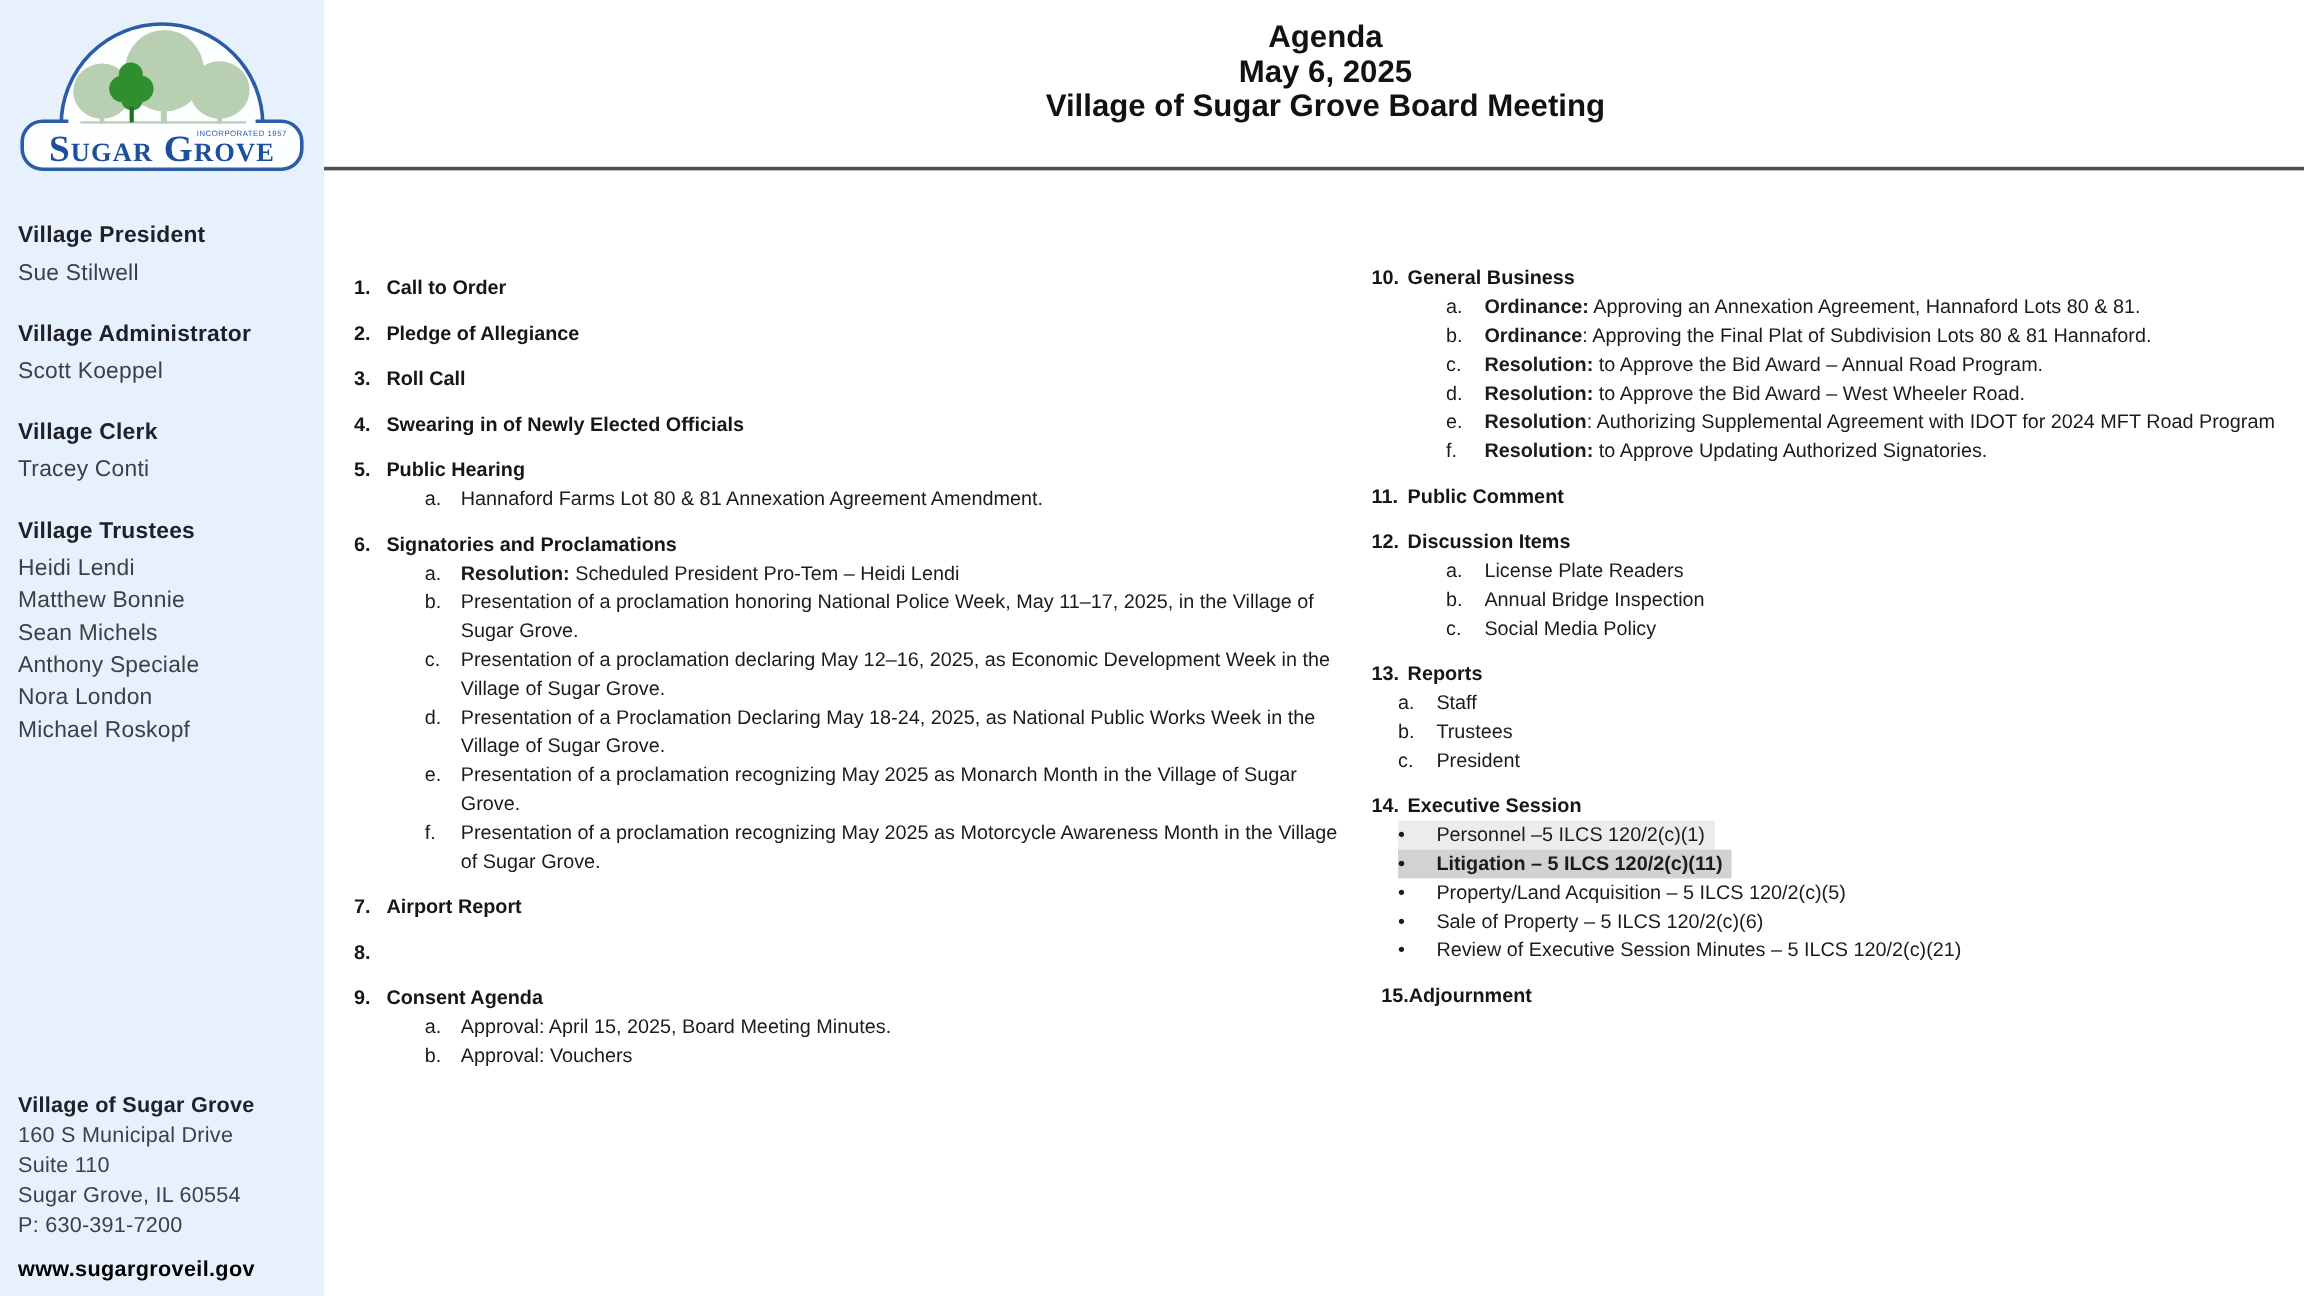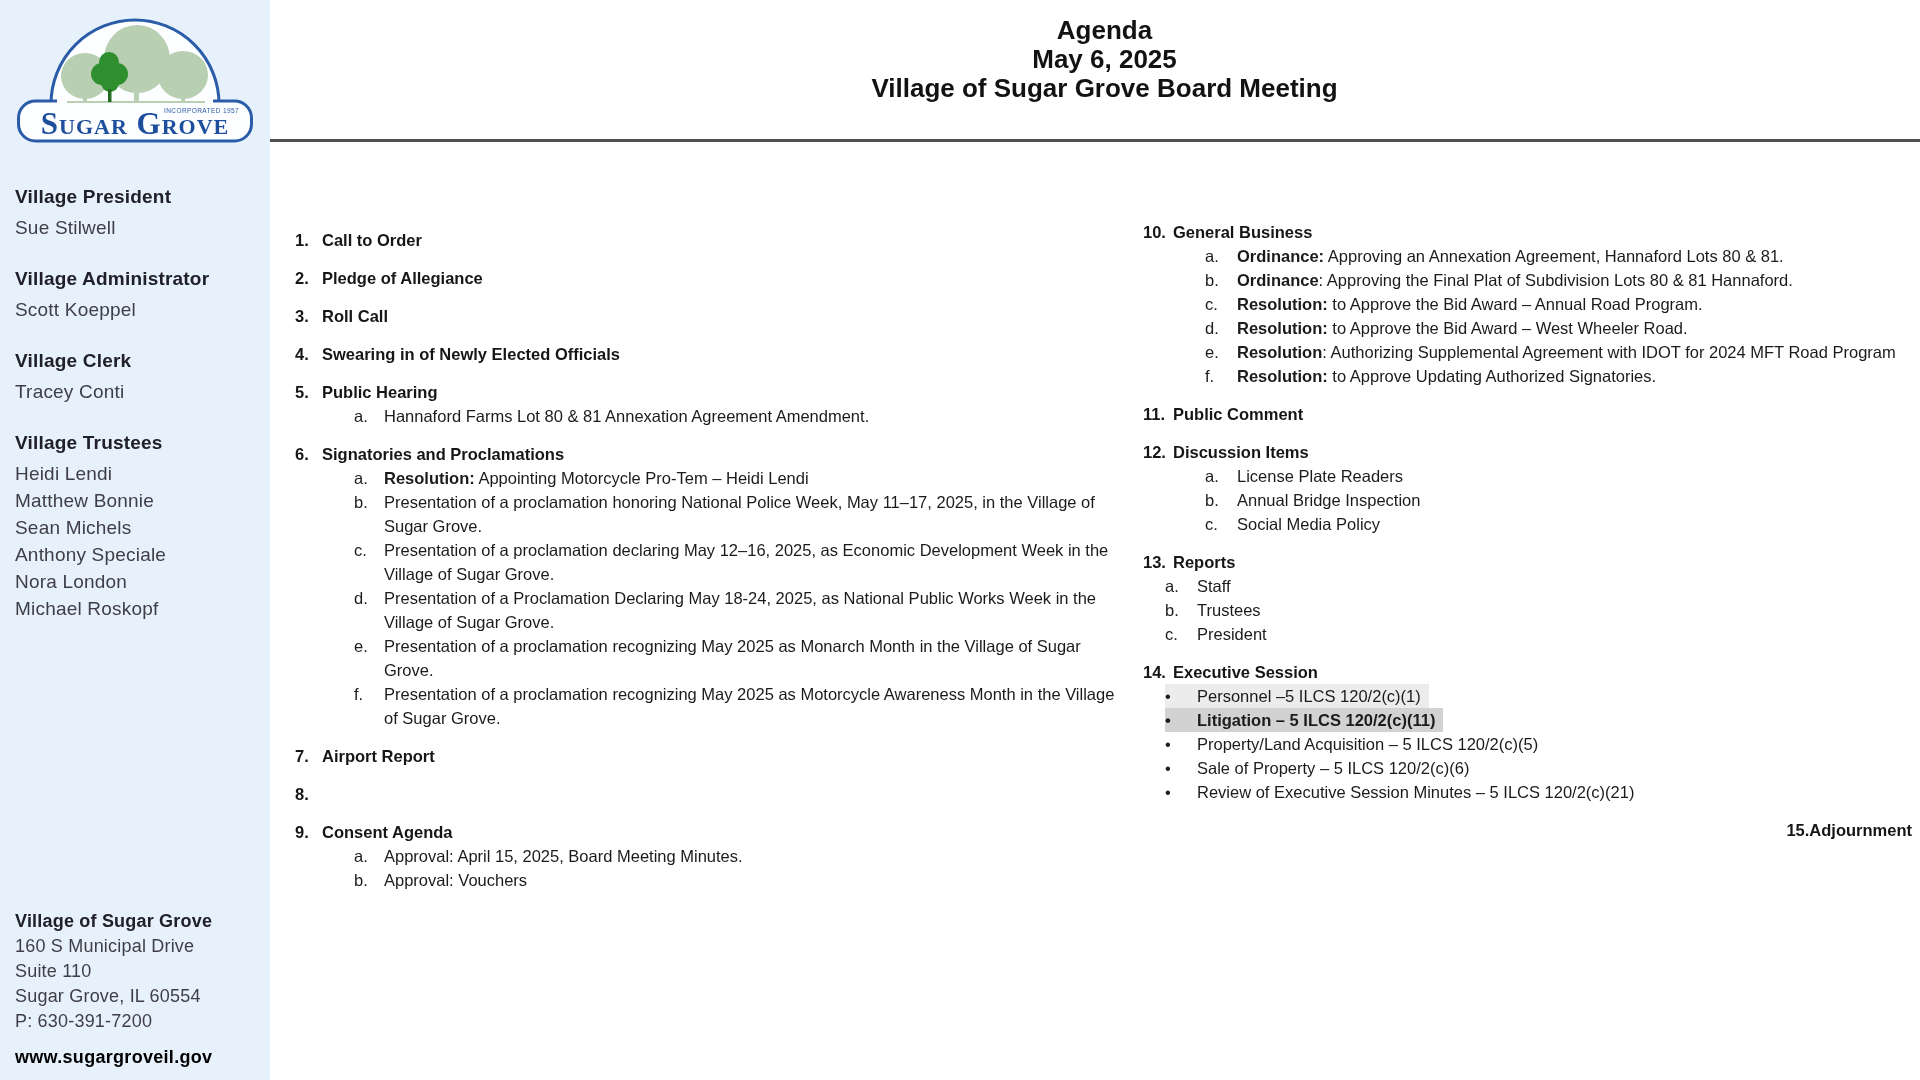--- a/index.html
+++ b/index.html
@@ -26,21 +26,21 @@
   .columns{display:flex;margin-top:78px;padding-left:25px;box-sizing:border-box;}
   .col{box-sizing:border-box;}
   .col-left{width:823px;padding-top:8px;}
   .col-right{flex:1;margin-left:25px;padding-right:8px;}
 
   .agenda-item{margin-bottom:14px;font-size:16.5px;line-height:24px;color:#1b1b1b;}
   .item-head{display:flex;font-weight:bold;color:#161616;}
   .item-num{flex:0 0 27px;}
   .col-right .item-num{flex:0 0 30px;}
   .item-head.tight .item-num{flex:0 0 auto;}
-  .item-head.tight{margin-left:8px;justify-content:flex-end;}
+  .item-head.tight{margin-left:8px;}
   .subitems{margin-left:59px;}
   .col-right .subitems{margin-left:62px;}
   .col-right .subitems.small-indent{margin-left:22px;}
   .subitem{display:flex;}
   .sub-marker{flex:0 0 30px;}
   .col-right .sub-marker{flex:0 0 32px;}
   .sub-text{flex:1;}
   .sub-bold{font-weight:bold;}
   .subitem.hl-light{background:#ececec;width:fit-content;padding-right:8px;}
   .subitem.hl-strong{background:#d2d2d2;width:fit-content;padding-right:8px;font-weight:bold;}
@@ -166,21 +166,21 @@
             </div>
           </div>
           <div class="agenda-item">
             <div class="item-head">
               <span class="item-num">6.</span>
               <span class="item-title">Signatories and Proclamations</span>
             </div>
             <div class="subitems">
               <div class="subitem">
                 <span class="sub-marker">a.</span>
-                <span class="sub-text"><span class="sub-bold">Resolution:</span><span class="sub-rest"> Appointing Motorcycle Pro-Tem – Heidi Lendi</span></span>
+                <span class="sub-text"><span class="sub-bold">Resolution:</span><span class="sub-rest"> Scheduled President Pro-Tem – Heidi Lendi</span></span>
               </div>
               <div class="subitem">
                 <span class="sub-marker">b.</span>
                 <span class="sub-text"><span class="sub-rest">Presentation of a proclamation honoring National Police Week, May 11–17, 2025, in the Village of Sugar Grove.</span></span>
               </div>
               <div class="subitem">
                 <span class="sub-marker">c.</span>
                 <span class="sub-text"><span class="sub-rest">Presentation of a proclamation declaring May 12–16, 2025, as Economic Development Week in the Village of Sugar Grove.</span></span>
               </div>
               <div class="subitem">

